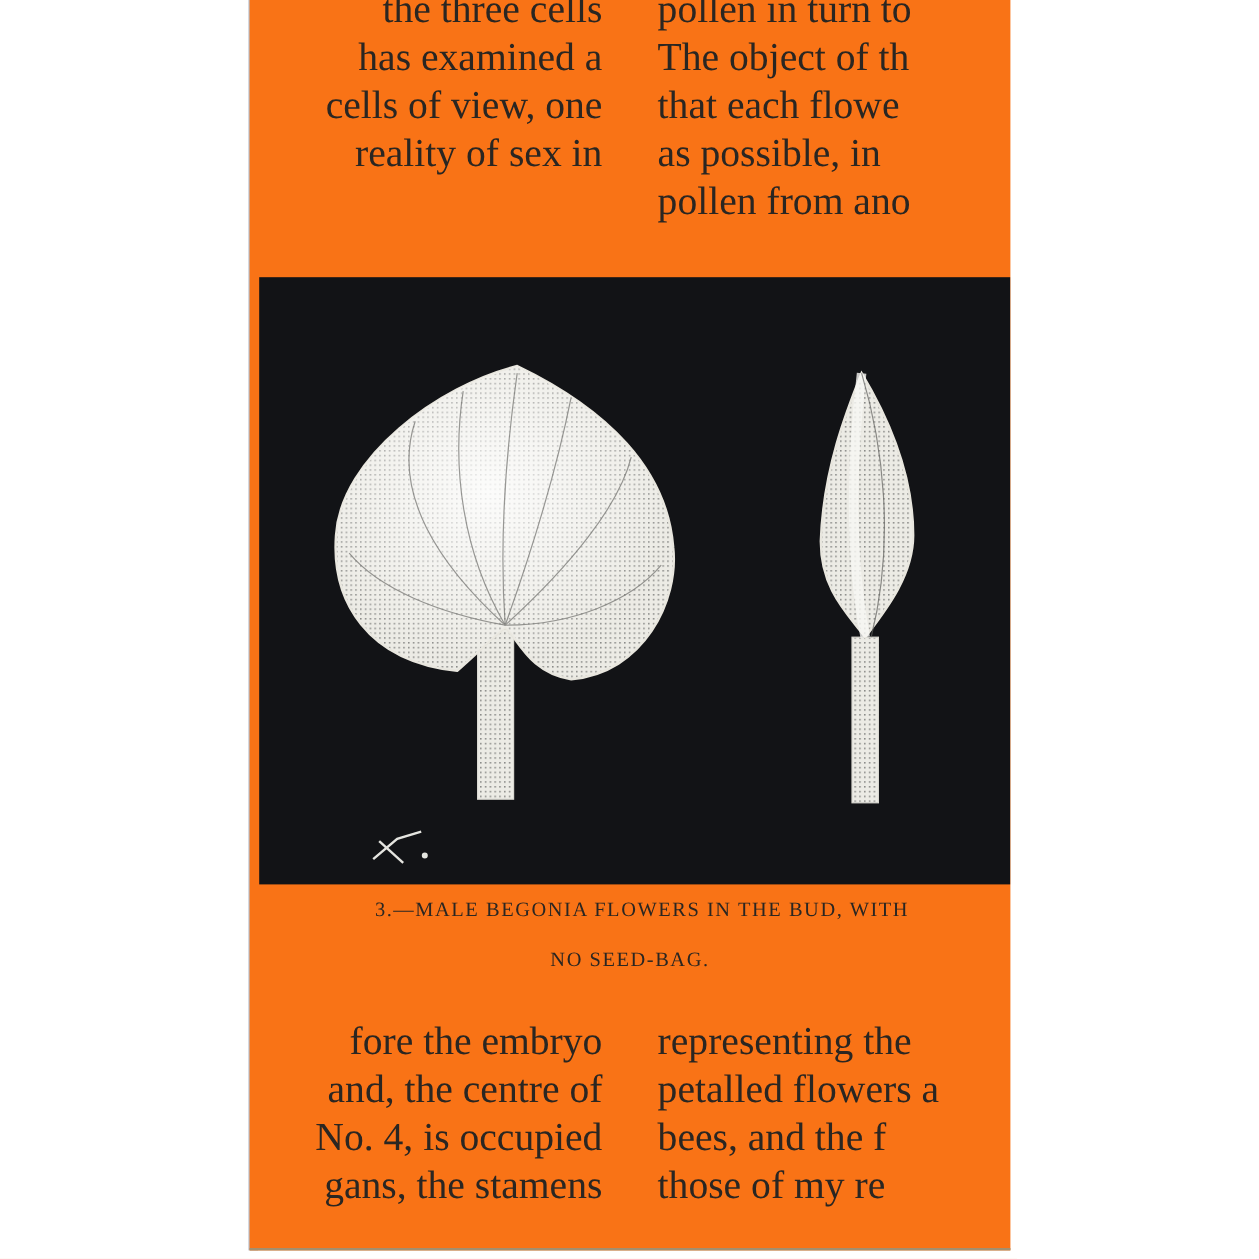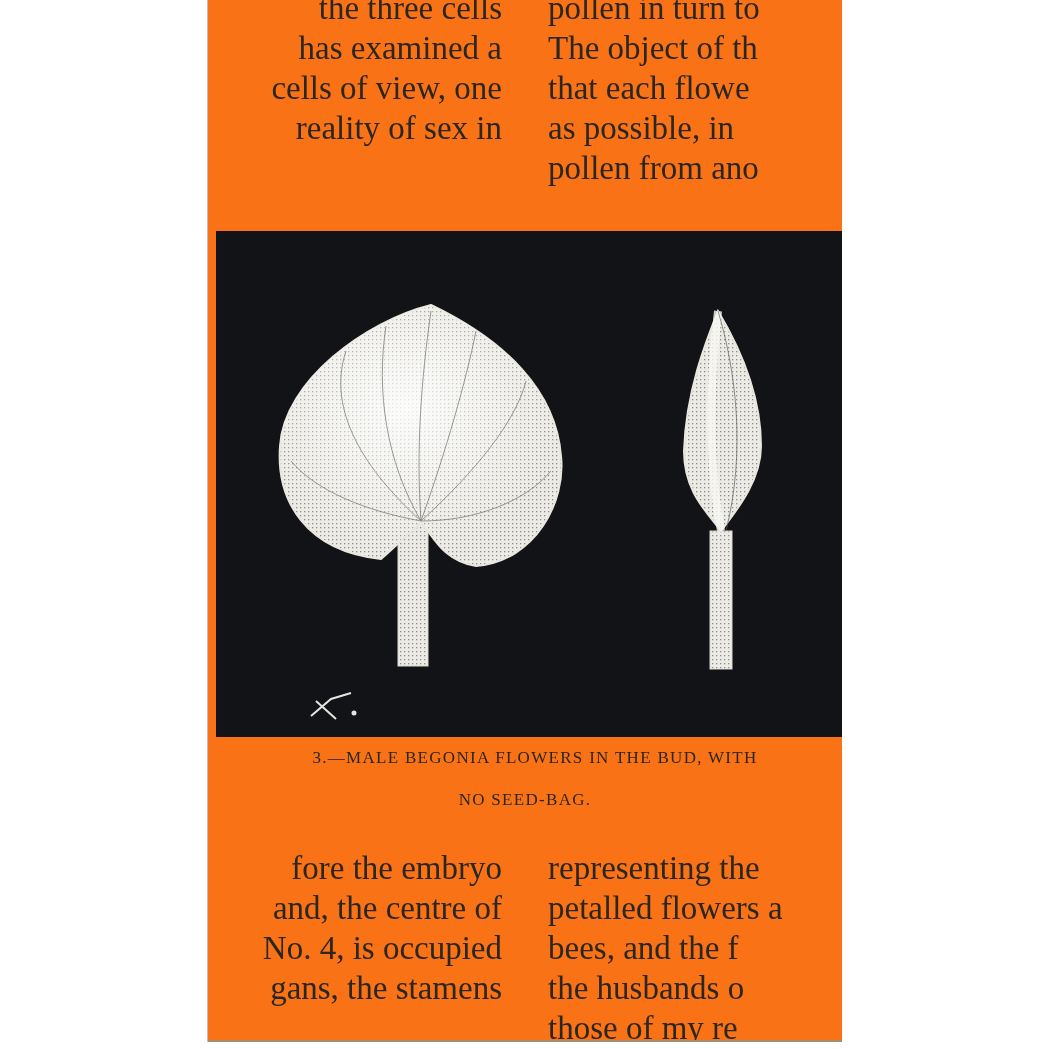--- a/index.html
+++ b/index.html
@@ -108,17 +108,16 @@
     <span class="line">fore the embryo</span>
     <span class="line">and, the centre of</span>
     <span class="line">No. 4, is occupied</span>
     <span class="line">gans, the stamens</span>
   </div>
 
   <div class="col right bottom">
     <span class="line">representing the</span>
     <span class="line">petalled flowers a</span>
     <span class="line">bees, and the f</span>
-    <span class="line">the husbands o</span>
     <span class="line">those of my re</span>
   </div>
 
 </div>
 
 </body></html>

